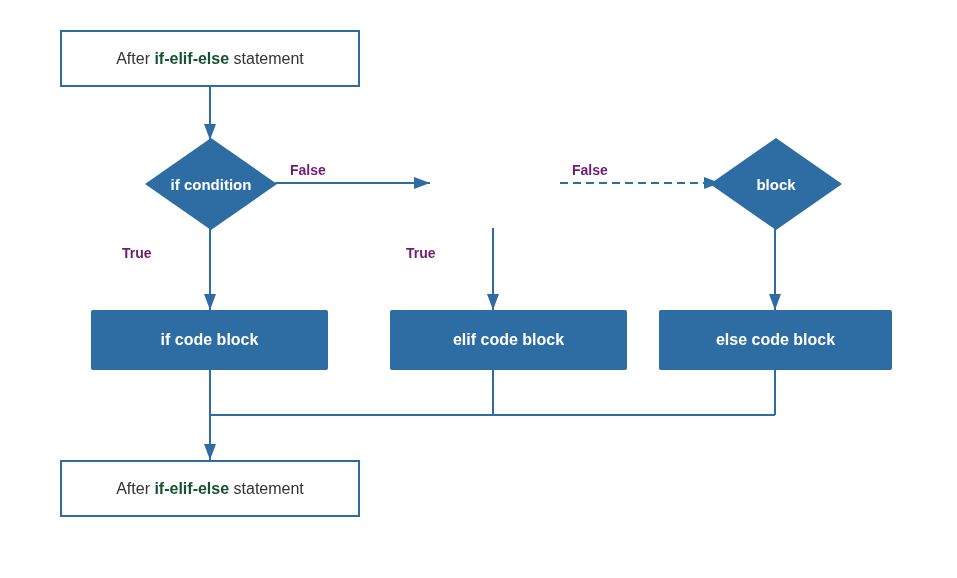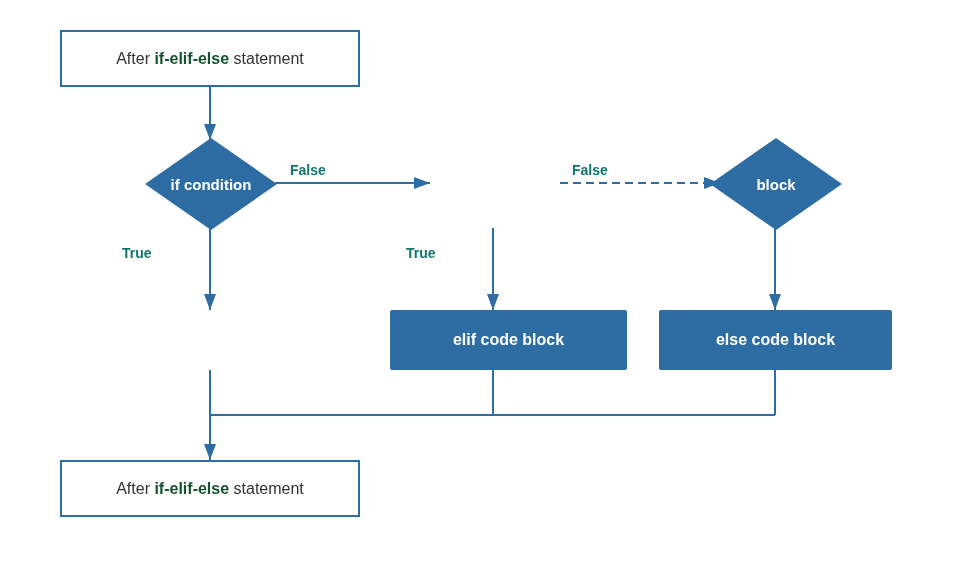--- a/index.html
+++ b/index.html
@@ -56,21 +56,21 @@
       justify-content: center;
       text-align: center;
       font-size: 15px;
       color: #fff;
       font-weight: bold;
       clip-path: polygon(50% 0%, 100% 50%, 50% 100%, 0% 50%);
     }
     .label-text {
       position: absolute;
       font-size: 14px;
-      color: #0f766e;
+      color: #701a75;
       font-weight: bold;
     }
     
     .arrows-svg {
       position: absolute;
       top: 0; left: 0;
       width: 957px;
       height: 578px;
       pointer-events: none;
     }
@@ -122,20 +122,23 @@
 
   <div class="diamond" style="left:145px; top:138px; width:132px; height:92px;">
     <span>if condition</span>
   </div>
 
 
   <div class="diamond" style="left:710px; top:138px; width:132px; height:92px;">
     <span>block</span>
   </div>
 
+  <div class="box-filled" style="left:91px; top:310px; width:237px; height:60px; border-radius:2px;">
+    <span>if code block</span>
+  </div>
 
   <div class="box-filled" style="left:390px; top:310px; width:237px; height:60px; border-radius:2px;">
     <span>elif code block</span>
   </div>
 
   <div class="box-filled" style="left:659px; top:310px; width:233px; height:60px; border-radius:2px;">
     <span>else code block</span>
   </div>
 
   <div class="box-rect" style="left:60px; top:460px; width:300px; height:57px; padding:0 10px;">

